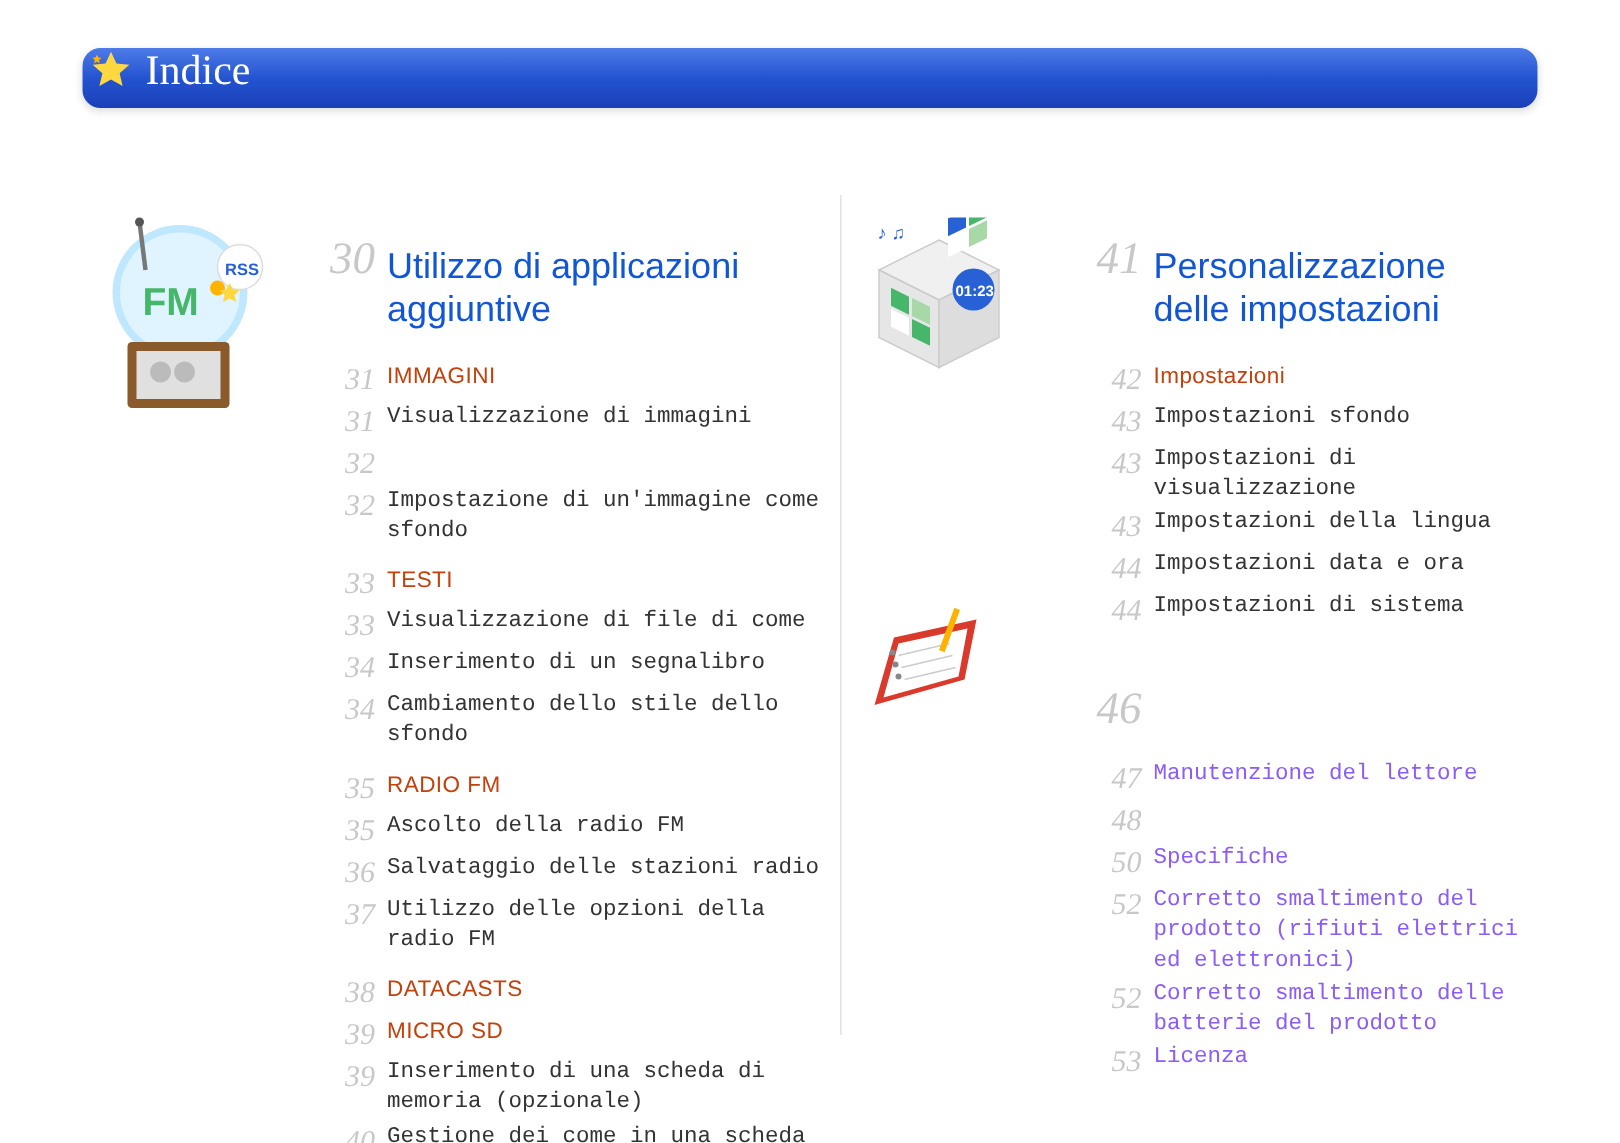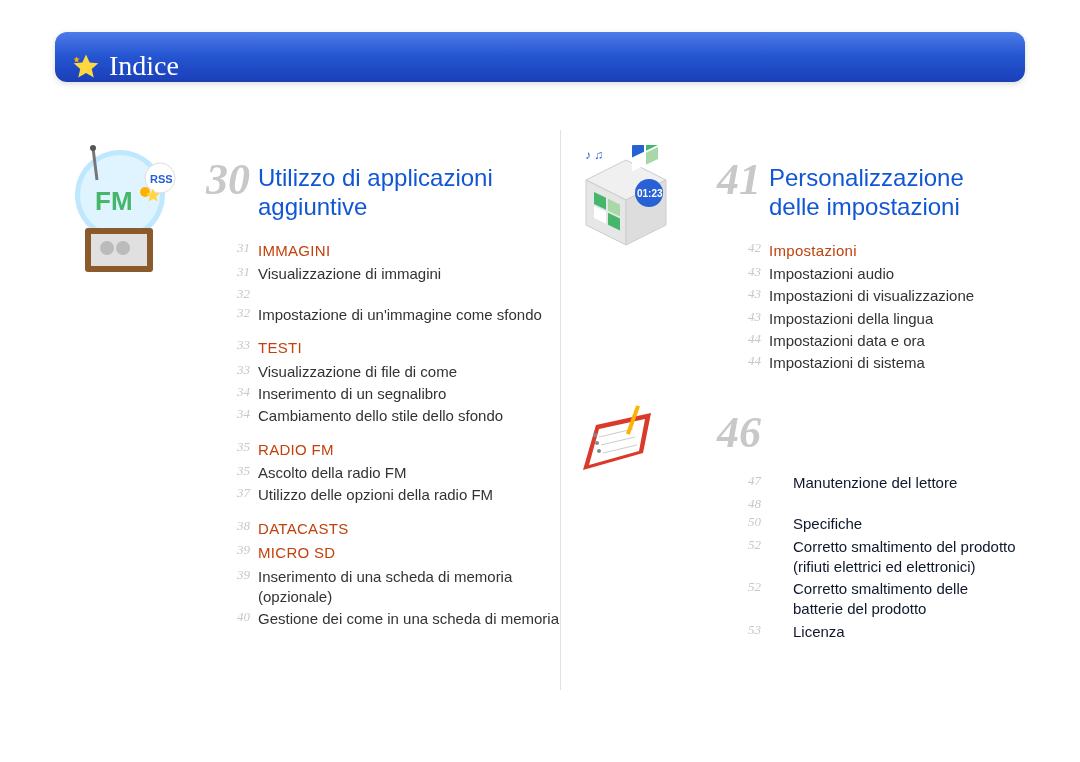--- a/index.html
+++ b/index.html
@@ -8,26 +8,26 @@
     height: 762px;
     font-family: Arial, Helvetica, sans-serif;
     background: #fff;
     position: relative;
   }
   .header-bar {
     position: absolute;
     top: 32px;
     left: 55px;
     right: 55px;
-    height: 50px;
+    height: 40px;
     background: linear-gradient(to bottom, #4d7be8 0%, #2454d0 50%, #1a3fb8 100%);
     border-radius: 12px;
     display: flex;
-    align-items: flex-end;
-    padding-left: 16px;
+    align-items: flex-start;
+    padding-left: 4px;
     box-shadow: 0 2px 6px rgba(0,0,0,0.15);
   }
   .star-icon {
     width: 30px;
     height: 30px;
     display: flex;
     align-items: center;
     justify-content: center;
   }
   .star-icon svg { width: 30px; height: 30px; }
@@ -73,64 +73,64 @@
     background: #e2e2e2;
     margin: 20px 0 0 0;
     height: 560px;
   }
   .section-head {
     display: flex;
     align-items: flex-start;
     margin-bottom: 18px;
   }
   .big-num {
-    font-size: 44px;
+    font-size: 30px;
     font-style: italic;
     color: #c8c8c8;
     font-family: Georgia, serif;
     line-height: 1;
     min-width: 58px;
     text-align: right;
     padding-right: 8px;
-    font-weight: bold;
   }
   .big-title {
     font-size: 24px;
     color: #1156d6;
     line-height: 1.2;
     padding-top: 6px;
   }
   .big-title.red { color: #d93a2b; }
   .entry {
     display: flex;
     align-items: flex-start;
     margin-bottom: 2px;
   }
   .small-num {
-    font-size: 13px;
+    font-size: 20px;
     font-style: italic;
     color: #c8c8c8;
     font-family: Georgia, serif;
     min-width: 58px;
     text-align: right;
     padding-right: 8px;
     line-height: 1.3;
   }
   .cat-title {
     font-size: 15px;
     color: #c2410c;
     line-height: 1.5;
     letter-spacing: 0.3px;
   }
   .item-text {
     font-size: 15px;
     color: #333;
     line-height: 1.35;
-  }
-  .item-text.blue { color: #0f172a; margin-left: 24px; }
+    font-family: Liberation Mono, monospace;
+  }
+  .item-text.blue { color: #8b5cf6; }
   .spacer { height: 10px; }
   .spacer-lg { height: 36px; }
   .cube-illustration {
     width: 110px;
     height: 110px;
     position: relative;
   }
   .notebook-illustration {
     width: 95px;
     height: 95px;
@@ -215,20 +215,24 @@
 
     <div class="spacer"></div>
 
     <div class="entry">
       <div class="small-num">35</div>
       <div class="cat-title">RADIO FM</div>
     </div>
     <div class="entry">
         <div class="small-num">35</div>
         <div class="item-text">Ascolto della radio FM</div>
+      </div>
+    <div class="entry">
+        <div class="small-num">36</div>
+        <div class="item-text">Salvataggio delle stazioni radio</div>
       </div>
     <div class="entry">
         <div class="small-num">37</div>
         <div class="item-text">Utilizzo delle opzioni della radio FM</div>
       </div>
 
     <div class="spacer"></div>
 
     <div class="entry">
       <div class="small-num">38</div>
@@ -293,21 +297,21 @@
       <div class="big-num">41</div>
       <div class="big-title">Personalizzazione delle impostazioni</div>
     </div>
 
     <div class="entry">
       <div class="small-num">42</div>
       <div class="cat-title">Impostazioni</div>
     </div>
     <div class="entry">
         <div class="small-num">43</div>
-        <div class="item-text">Impostazioni audio</div>
+        <div class="item-text">Impostazioni sfondo</div>
       </div>
     <div class="entry">
         <div class="small-num">43</div>
         <div class="item-text">Impostazioni di visualizzazione</div>
       </div>
     <div class="entry">
         <div class="small-num">43</div>
         <div class="item-text">Impostazioni della lingua</div>
       </div>
     <div class="entry">

